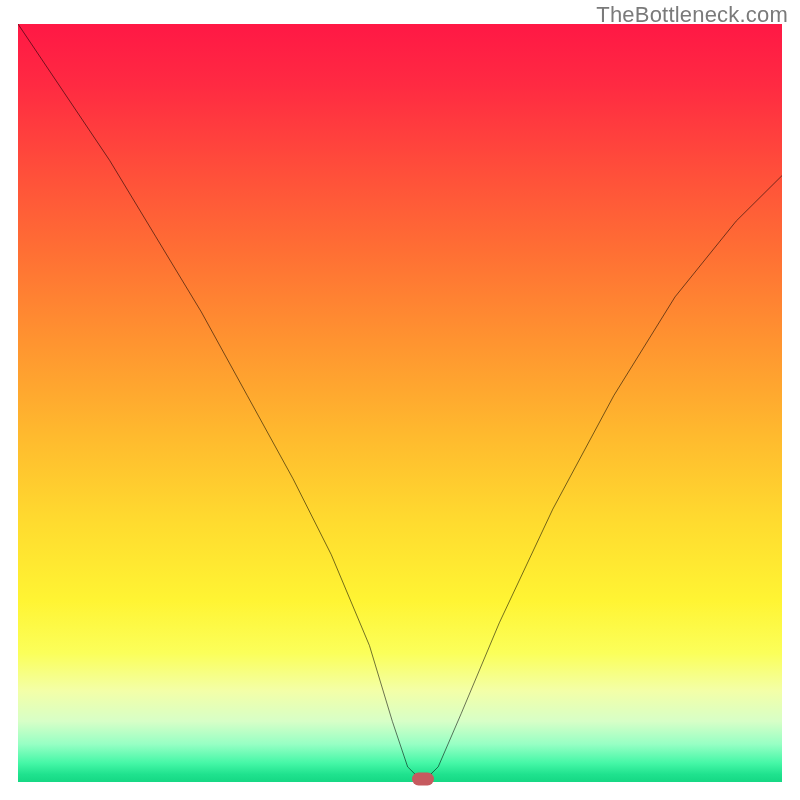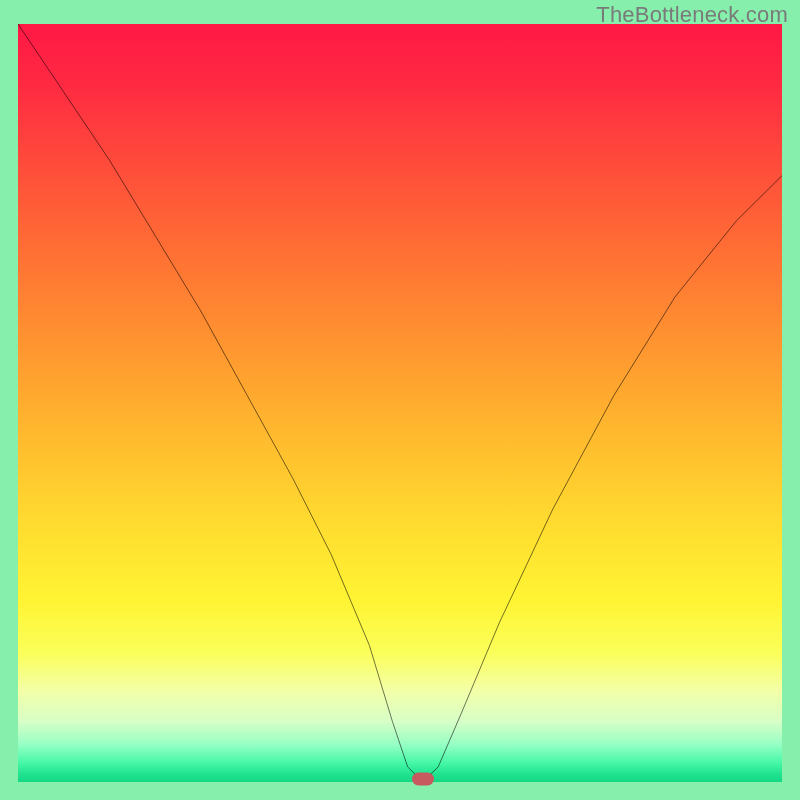--- a/index.html
+++ b/index.html
@@ -8,21 +8,21 @@
     width: 800px;
     height: 800px;
     background: #000;
     overflow: hidden;
     font-family: Arial, Helvetica, sans-serif;
   }
   .frame {
     position: relative;
     width: 800px;
     height: 800px;
-    background: #86efac;
+    background: #ffffff;
   }
   .watermark {
     position: absolute;
     top: 2px;
     right: 12px;
     color: #7a7a7a;
     font-size: 22px;
     font-weight: 500;
     letter-spacing: 0.2px;
     z-index: 5;

